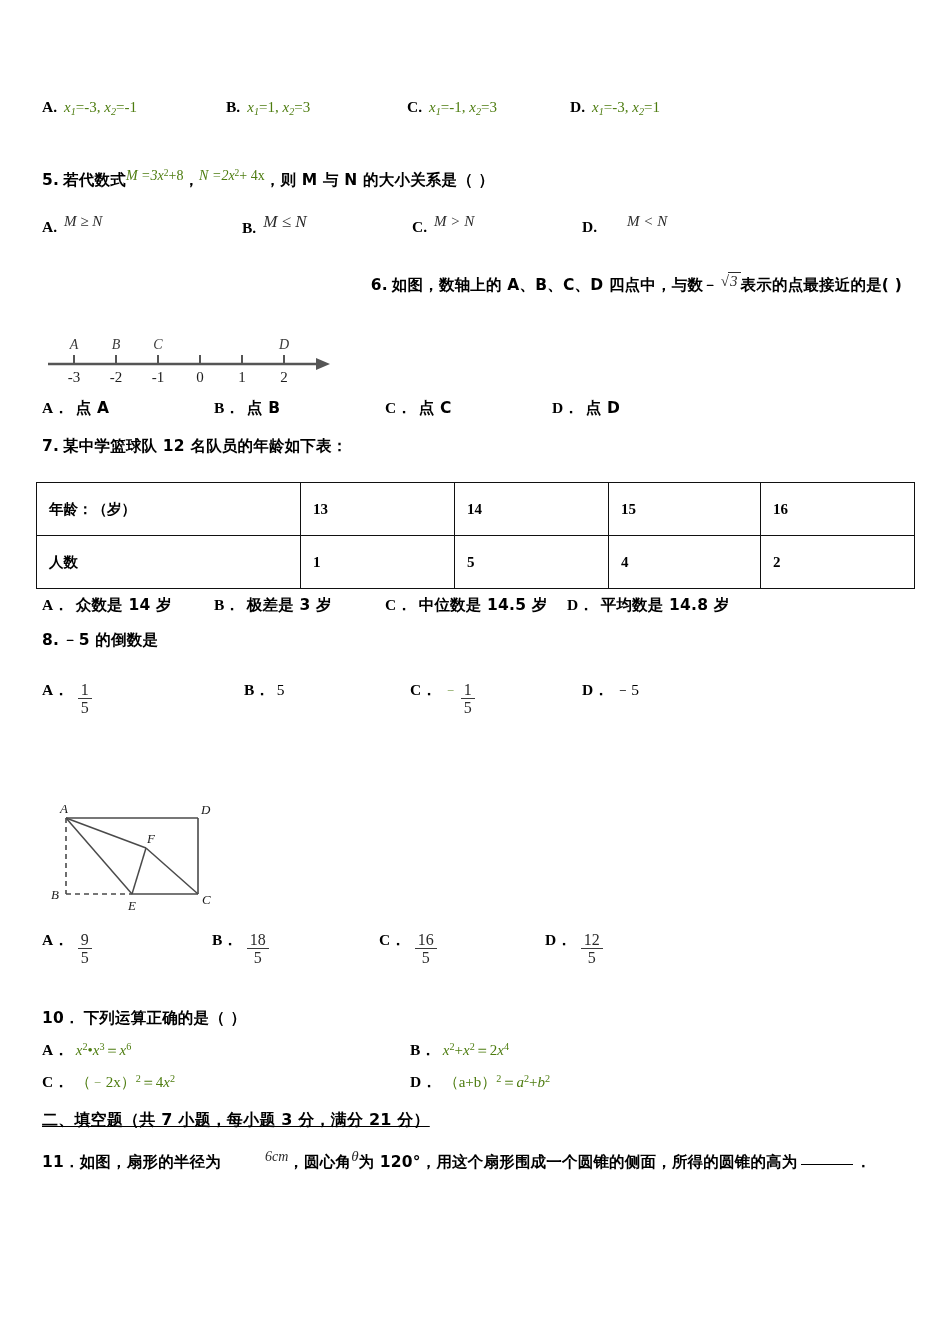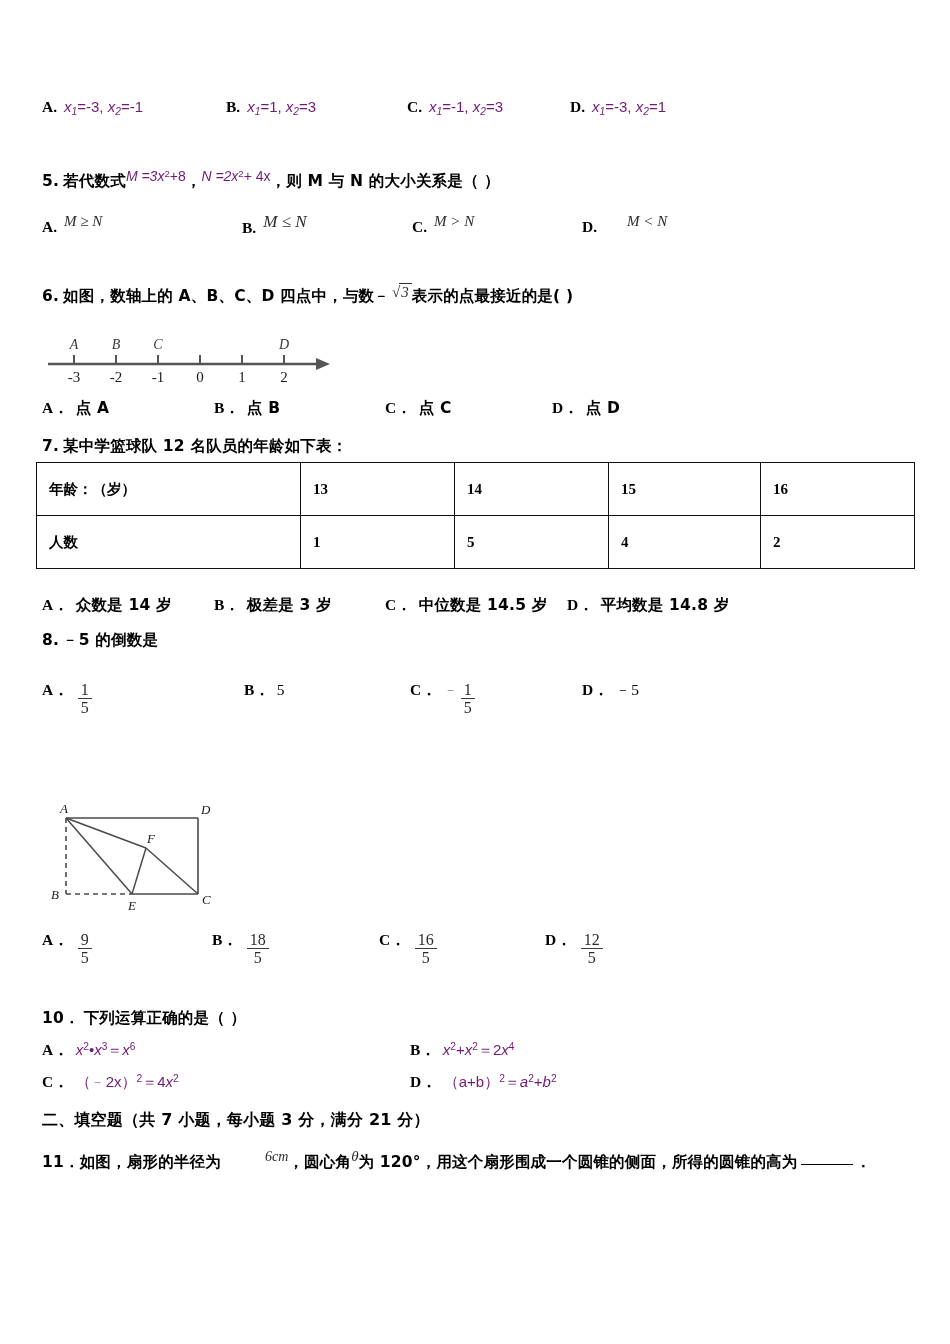--- a/index.html
+++ b/index.html
@@ -35,22 +35,22 @@
     font-family: "Liberation Serif", serif;
     font-weight: bold;
     font-size: 15.5px;
   }
   .ital {
     font-family: "Liberation Serif", "DejaVu Serif", serif;
     font-style: italic;
     color: #2b2b2b;
   }
   .mathser {
-    font-family: Liberation Sans, sans-serif;
-    color: #701a75;
+    font-family: Liberation Serif, serif;
+    color: #4d7c0f;
   }
   sub { font-size: 0.68em; vertical-align: -0.28em; font-style: italic;}
   sup { font-size: 0.68em; vertical-align: 0.45em; }
 
   
   .optrow { position: absolute; width: 900px; }
   .optcell { position: absolute; display: flex; align-items: baseline; }
   .optcell .opt-label { margin-right: 7px; }
 
   
@@ -180,21 +180,21 @@
     <div class="optcell" style="left:370px; top:0px;">
       <span class="opt-label">C.</span>
       <span class="ital" style="font-size:15px; position:relative; top:-6px;">M &gt; N</span>
     </div>
     <div class="optcell" style="left:540px; top:0px;">
       <span class="opt-label">D.</span>
       <span class="ital" style="font-size:15px; position:relative; top:-6px;margin-left:23px;">M &lt; N</span>
     </div>
   </div>
 
-  <div class="blk" style="left:42px; top:283px; width:860px;">
+  <div class="blk" style="left:42px; top:272px; width:860px;text-align:right;">
     <span class="cn">6.</span>
     <span class="cn">如图，数轴上的 A、B、C、D 四点中，与数﹣</span><span class="sqrt" style="font-size:15px; vertical-align:4px;">√<span class="radicand">3</span></span><span class="cn">表示的点最接近的是(    )</span>
   </div>
 
   <div class="numline" style="left:44px; top:334px;">
     <svg width="290" height="52" viewBox="0 0 290 52" xmlns="http://www.w3.org/2000/svg">
 
       <line x1="4" y1="30" x2="272" y2="30" stroke="#555555" stroke-width="2.6"></line>
       <polygon points="272,24 286,30 272,36" fill="#555555"></polygon>
 
@@ -236,21 +236,21 @@
       <span class="opt-label">D．</span>
       <span class="cn">点 D</span>
     </div>
   </div>
 
   <div class="blk" style="left:42px; top:436px;">
     <span class="cn">7.</span>
     <span class="cn">某中学篮球队 12 名队员的年龄如下表：</span>
   </div>
 
-  <table class="agetable" style="left:36px; top:462px; width:878px;">
+  <table class="agetable" style="left:36px; top:482px; width:878px;">
     <colgroup>
       <col style="width:264px">
       <col style="width:154px">
       <col style="width:154px">
       <col style="width:152px">
       <col style="width:154px">
     </colgroup>
     <tbody>
       <tr>
         <td>年龄：（岁）</td>
@@ -400,19 +400,19 @@
     <div class="optcell" style="left:0px;">
       <span class="opt-label">C．</span>
       <span class="mathser" style="font-size:15px;"><span>（﹣2x）</span><sup>2</sup><span>＝4</span><i>x</i><sup>2</sup></span>
     </div>
     <div class="optcell" style="left:368px;">
       <span class="opt-label">D．</span>
       <span class="mathser" style="font-size:15px;"><span>（a+b）</span><sup>2</sup><span>＝</span><i>a</i><sup>2</sup><span>+</span><i>b</i><sup>2</sup></span>
     </div>
   </div>
 
-  <div class="blk cn" style="left:42px; top:1110px; font-size:16px;">二、填空题（共 7 小题，每小题 3 分，满分 21 分）</div>
+  <div class="blk cn" style="left:42px; top:1110px; font-size:16px;text-decoration:underline;">二、填空题（共 7 小题，每小题 3 分，满分 21 分）</div>
 
   <div class="blk" style="left:42px; top:1148px; width:880px;">
     <span class="cn">11．</span><span class="cn">如图，扇形的半径为</span><span class="ital" style="font-size:14px; vertical-align:6px;margin-left:44px;">6cm</span><span class="cn">，圆心角</span><span class="ital" style="font-size:15px; vertical-align:6px;">θ</span><span class="cn">为 120°，用这个扇形围成一个圆锥的侧面，所得的圆锥的高为</span><span class="blank-line"></span><span class="cn">．</span>
   </div>
 
 </div>
 
 </body></html>

